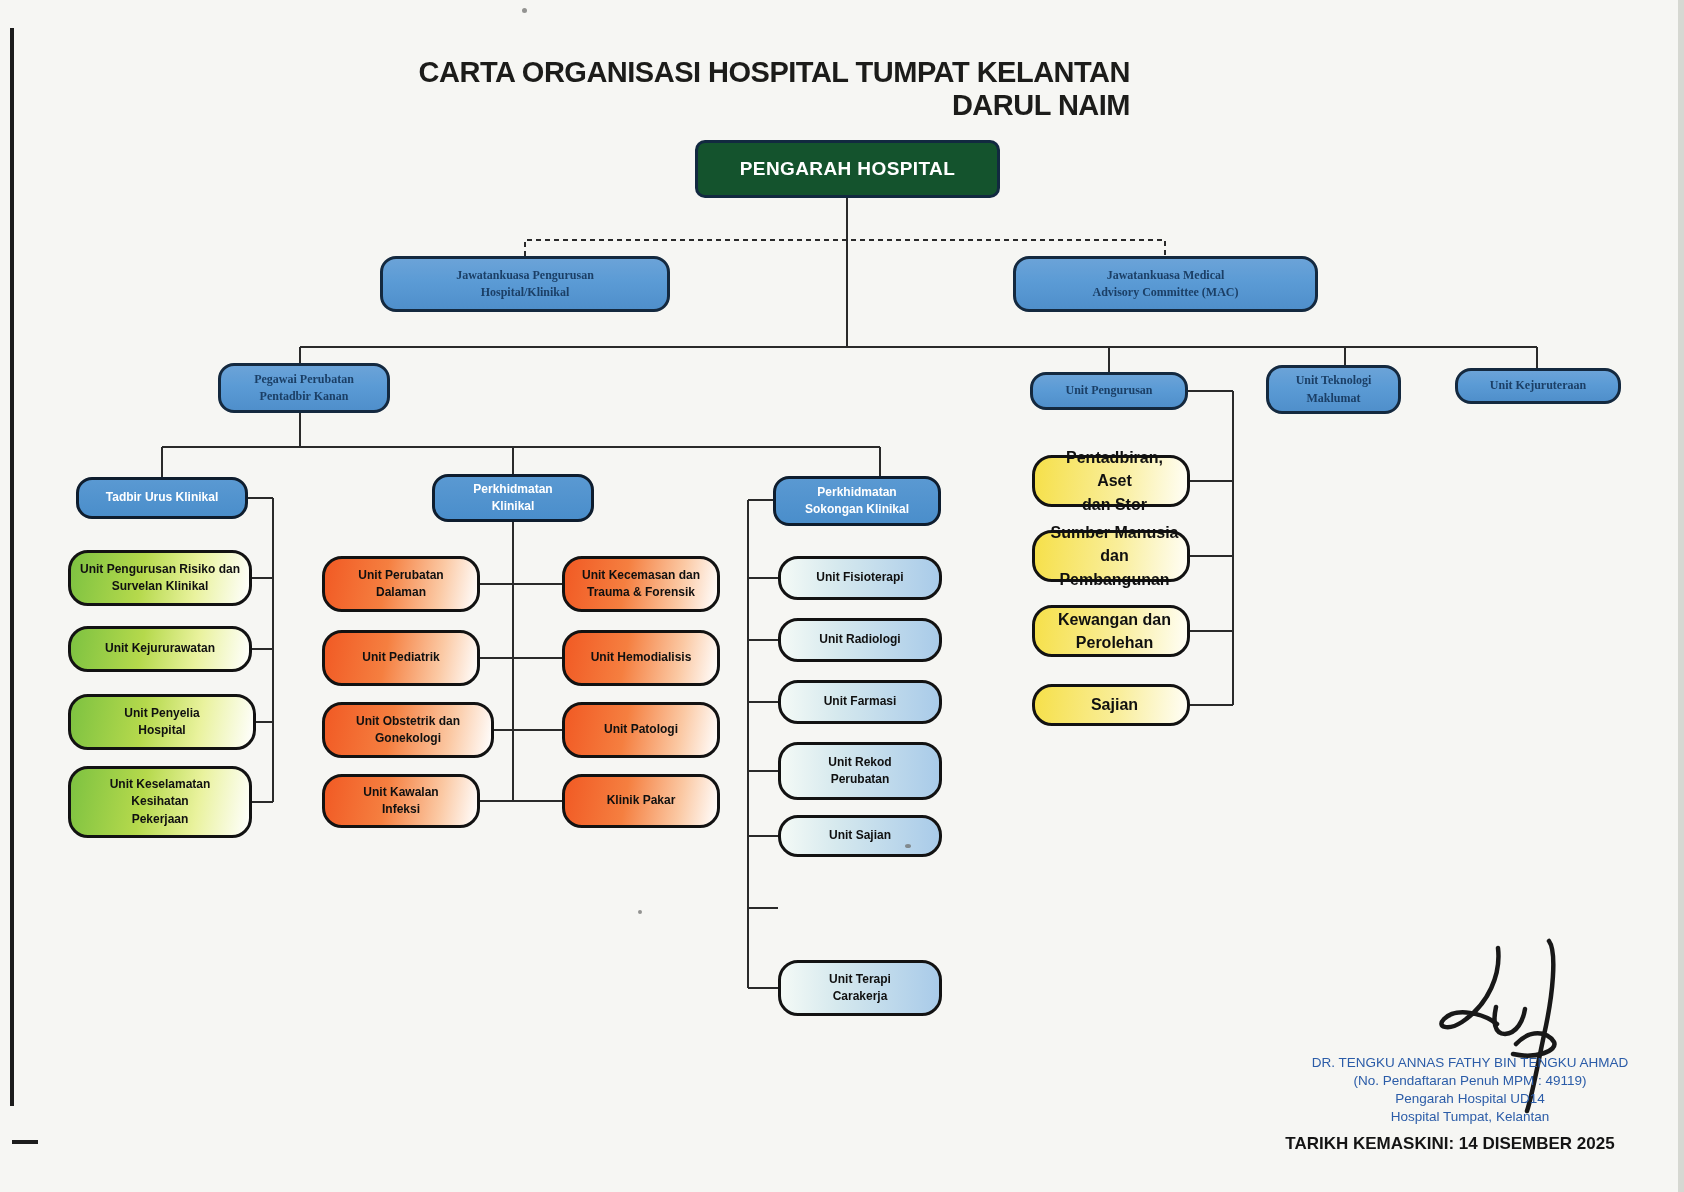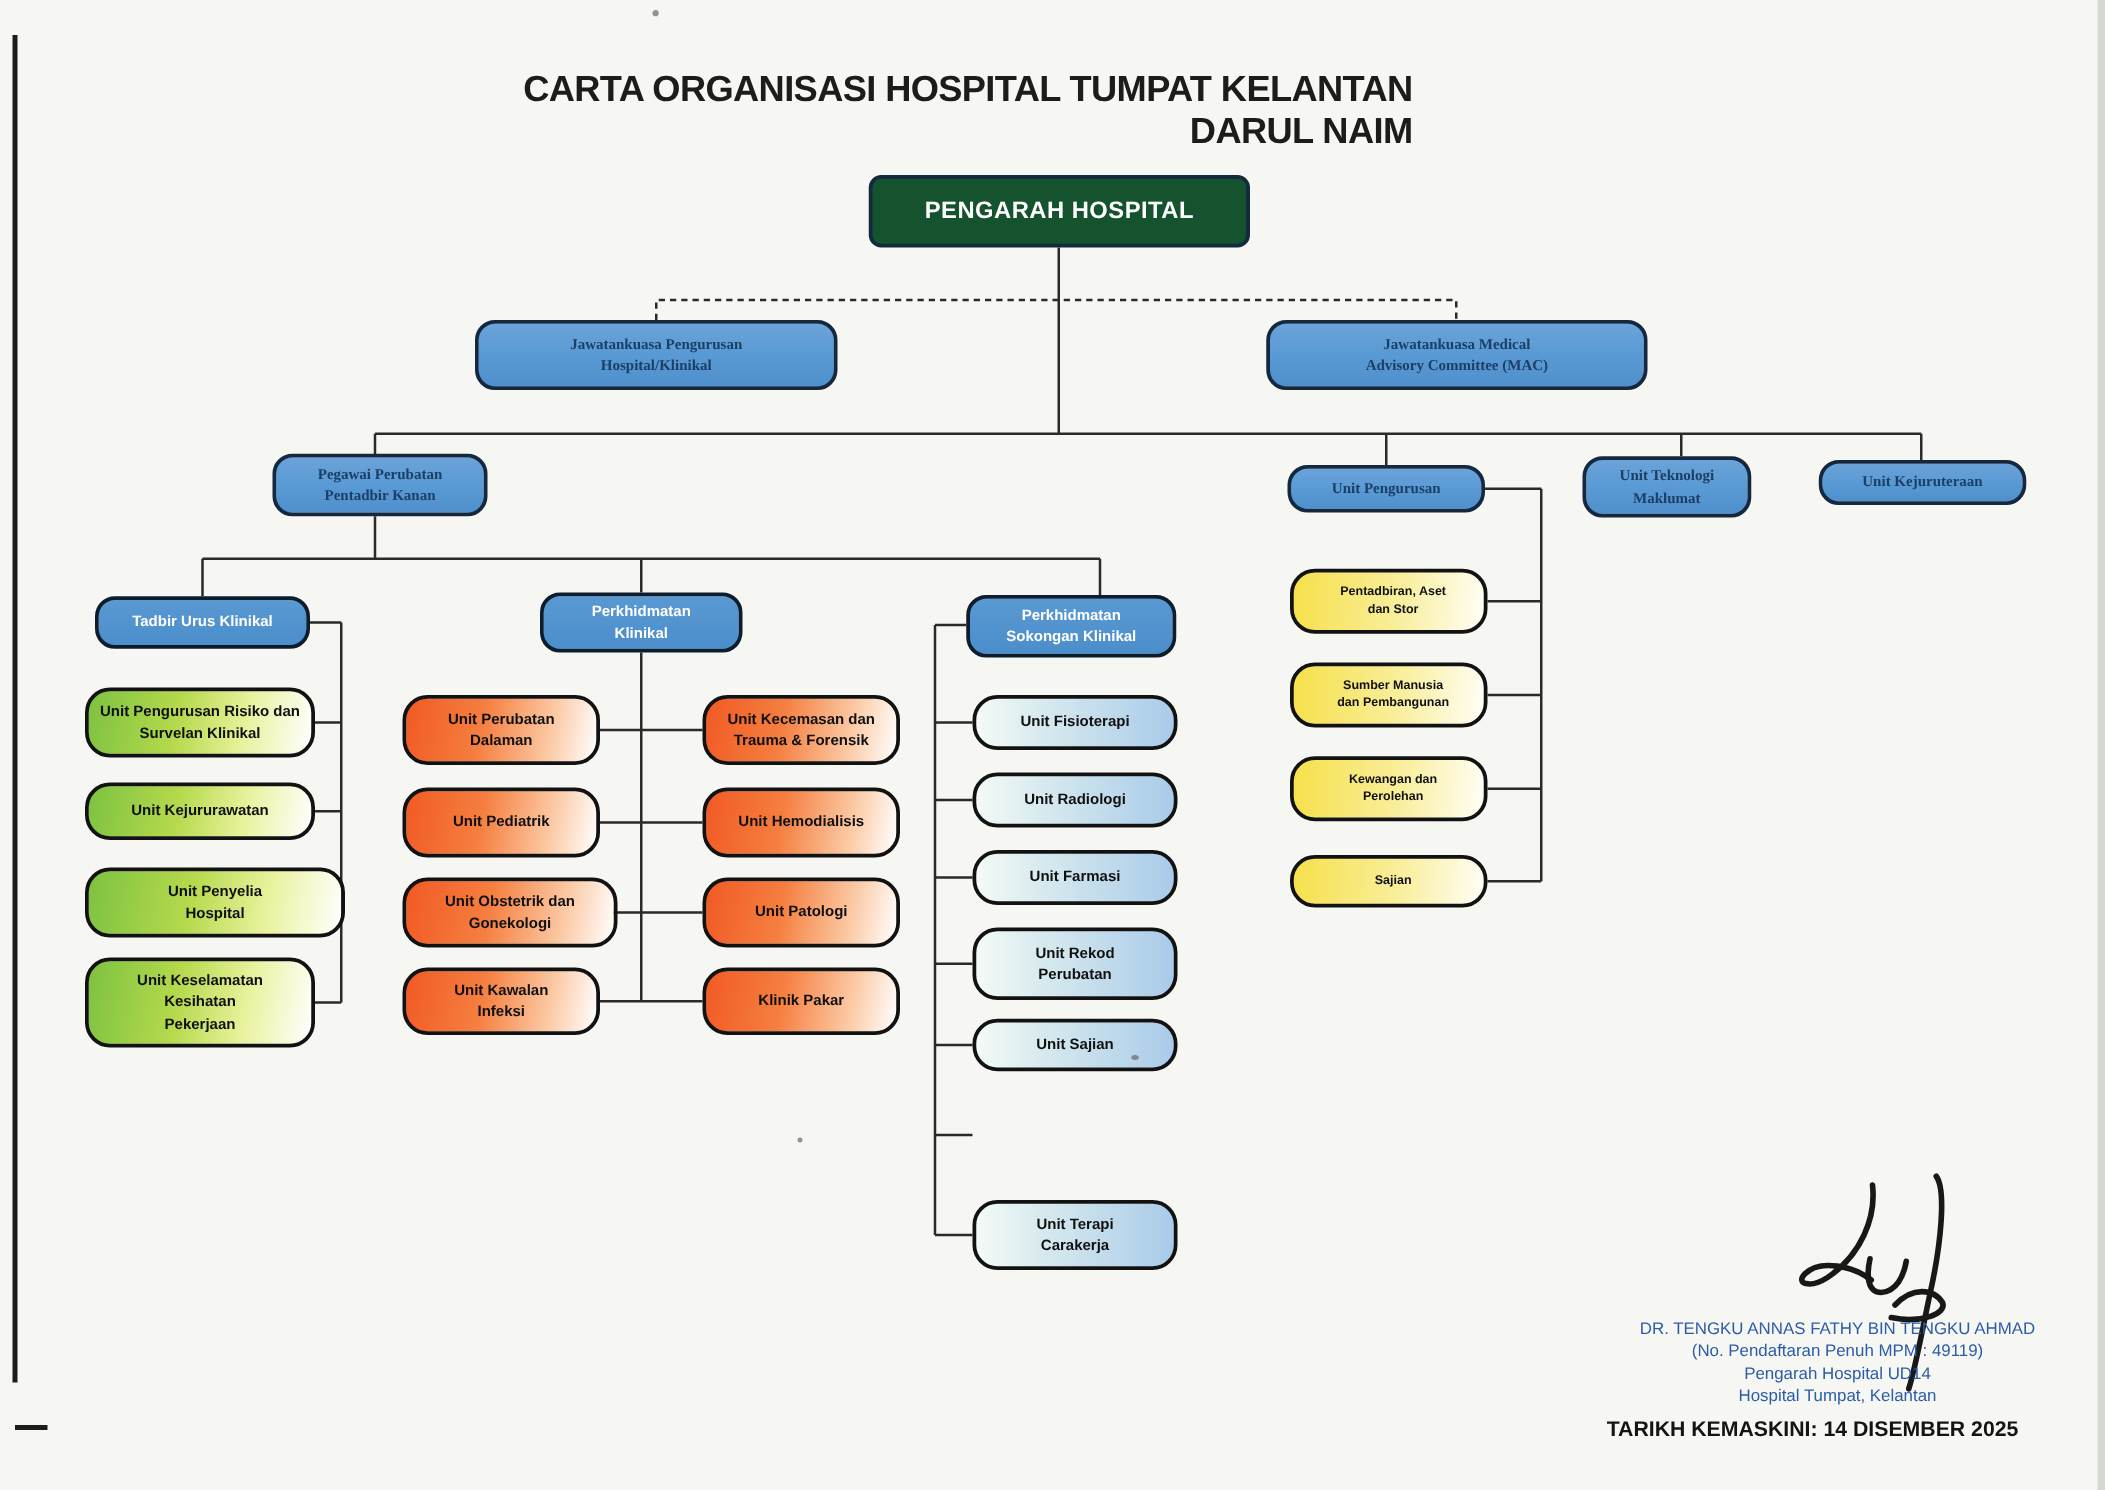--- a/index.html
+++ b/index.html
@@ -40,21 +40,21 @@
   .orange{
     background:linear-gradient(100deg,#f15a24 0%,#f57f40 40%,#fbc9a4 75%,#ffffff 100%);
     border:3px solid #121212;border-radius:20px;color:#101010;font-size:12px;
   }
   .lblue{
     background:linear-gradient(90deg,#f4faf6 0%,#d6e9ee 35%,#a9cbe9 100%);
     border:3px solid #121212;border-radius:20px;color:#101010;font-size:12px;
   }
   .yellow{
     background:linear-gradient(95deg,#f6e04a 0%,#f9ee9b 55%,#fffef6 100%);
-    border:3px solid #121212;border-radius:20px;color:#101010;font-size:10px;padding-left:13px;
+    border:3px solid #121212;border-radius:20px;color:#101010;font-size:16px;padding-left:13px;
   }
   .lines,.sig{position:absolute;left:0;top:0;pointer-events:none;}
   .footer-block{
     position:absolute;left:1260px;top:1054px;width:420px;
     text-align:center;color:#2b5ca8;font-size:13.5px;line-height:18px;
   }
   .tarikh{
     position:absolute;left:1230px;top:1134px;width:440px;
     text-align:center;color:#141414;font-size:17px;font-weight:bold;
   }
@@ -104,21 +104,21 @@
 
   <div class="box bluehead" style="left:76px;top:477px;width:172px;height:42px">Tadbir Urus Klinikal</div>
   <div class="box bluehead" style="left:432px;top:474px;width:162px;height:48px">Perkhidmatan
 Klinikal</div>
   <div class="box bluehead" style="left:773px;top:476px;width:168px;height:50px">Perkhidmatan
 Sokongan Klinikal</div>
 
   <div class="box green" style="left:68px;top:550px;width:184px;height:56px">Unit Pengurusan Risiko dan
 Survelan Klinikal</div>
   <div class="box green" style="left:68px;top:626px;width:184px;height:46px">Unit Kejururawatan</div>
-  <div class="box green" style="left:68px;top:694px;width:208px;height:56px">Unit Penyelia
+  <div class="box green" style="left:68px;top:694px;width:188px;height:56px">Unit Penyelia
 Hospital</div>
   <div class="box green" style="left:68px;top:766px;width:184px;height:72px">Unit Keselamatan
 Kesihatan
 Pekerjaan</div>
 
   <div class="box orange" style="left:322px;top:556px;width:158px;height:56px">Unit Perubatan
 Dalaman</div>
   <div class="box orange" style="left:322px;top:630px;width:158px;height:56px">Unit Pediatrik</div>
   <div class="box orange" style="left:322px;top:702px;width:172px;height:56px">Unit Obstetrik dan
 Gonekologi</div>

